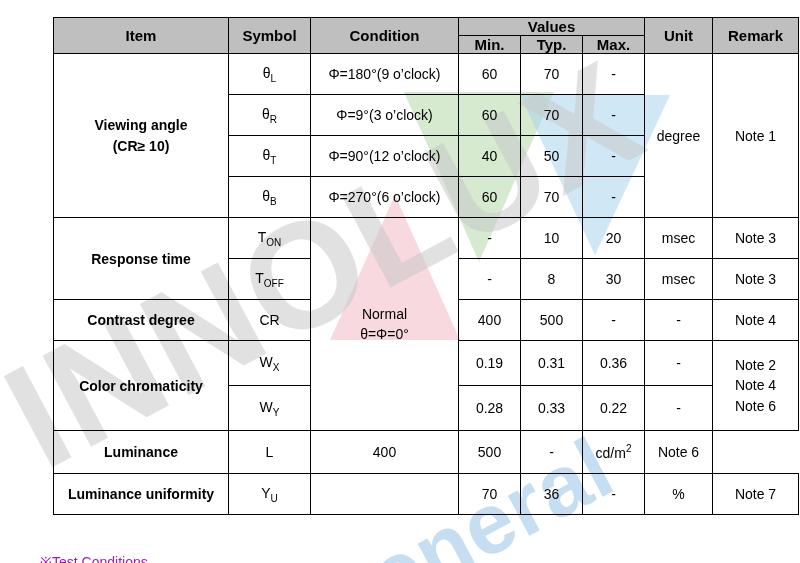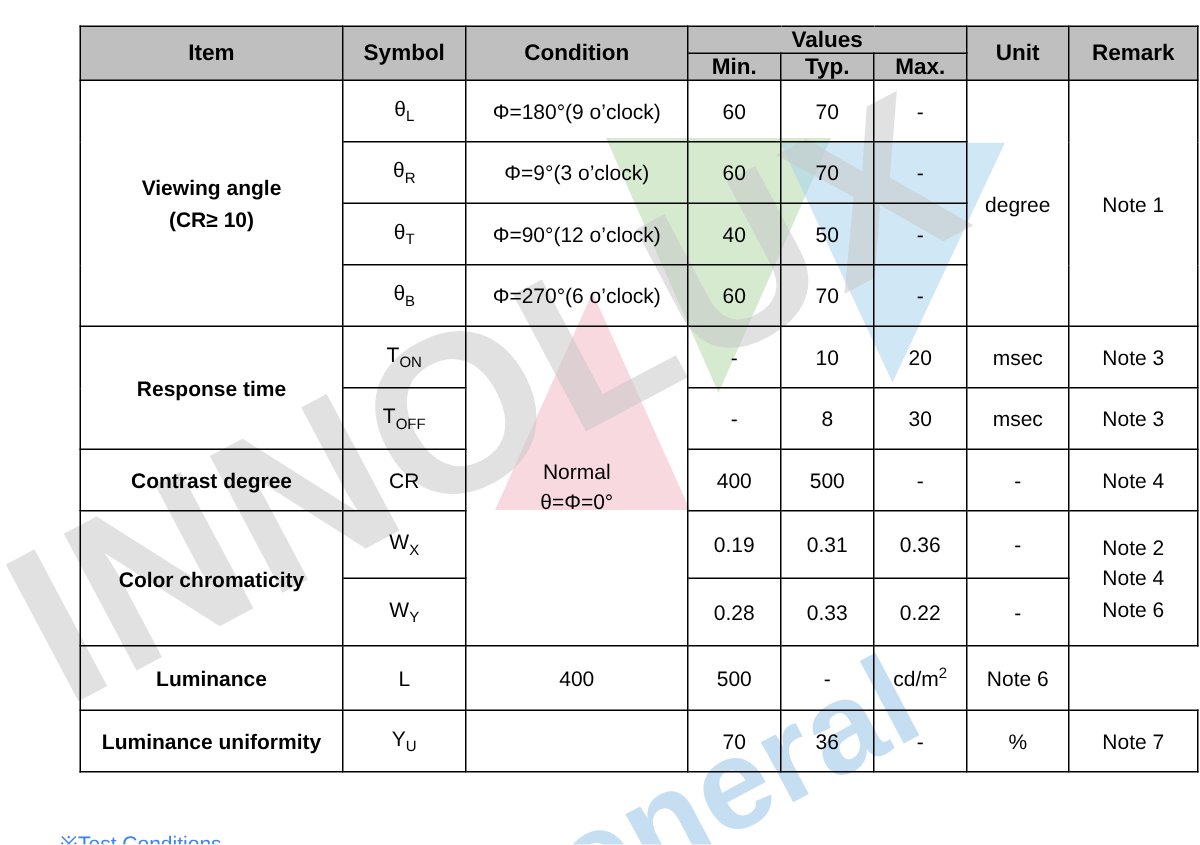--- a/index.html
+++ b/index.html
@@ -115,21 +115,21 @@
   .multiline {
     line-height: 1.45;
   }
 
   
   .footnote {
     position: absolute;
     left: 40px;
     top: 552px;
     font-size: 14px;
-    color: #3b82f6;
+    color: #a21caf;
     z-index: 10;
     overflow: hidden;
     height: 11px;
   }
   .footnote .bullet {
     display: inline-block;
     width: 12px;
   }
 </style>
 </head>

